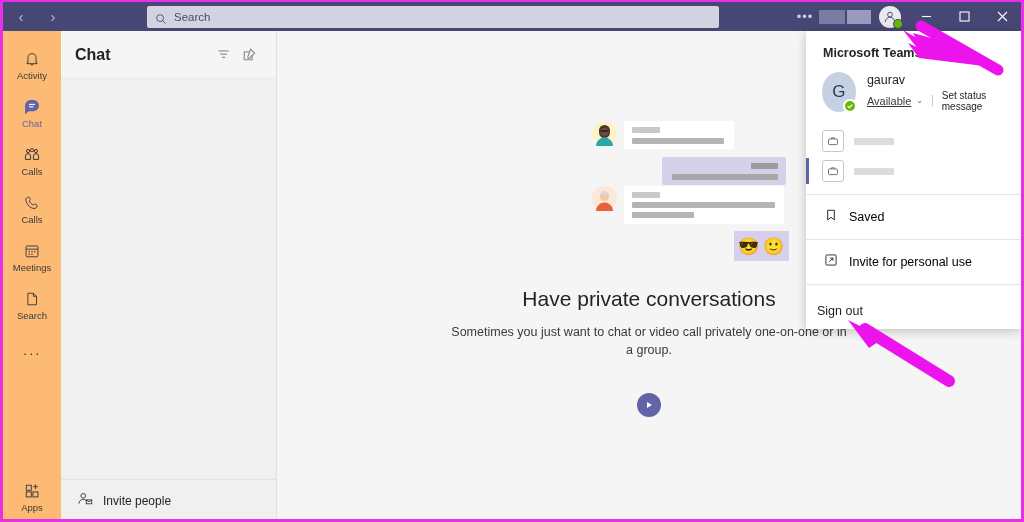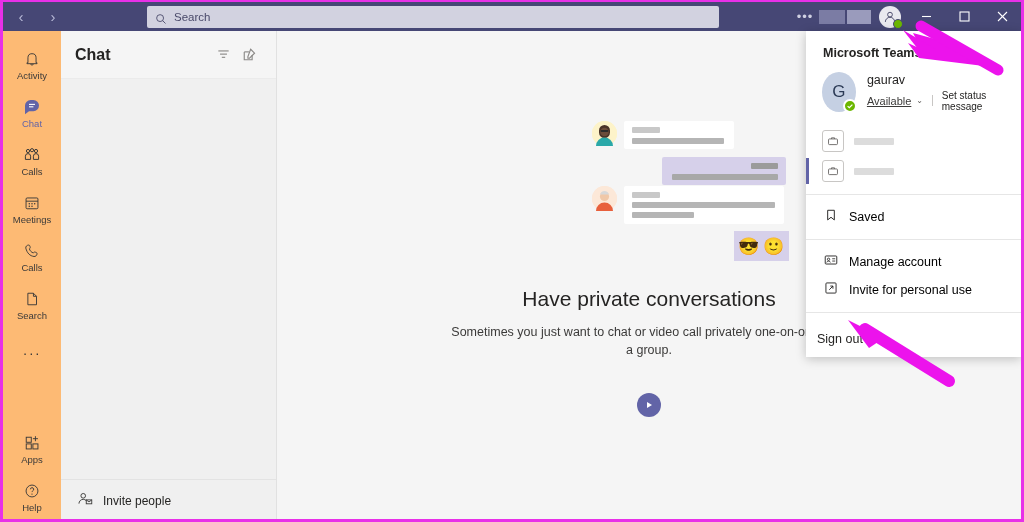--- a/index.html
+++ b/index.html
@@ -284,44 +284,44 @@
             <path d="M3.4 14.4v-3.2a2.6 2.6 0 0 1 5.2 0v3.2z" fill="none" stroke="#3b3a39" stroke-width="1"></path>
             <path d="M11.4 14.4v-3.2a2.6 2.6 0 0 1 5.2 0v3.2z" fill="none" stroke="#3b3a39" stroke-width="1"></path>
           </svg>
         </span>
         <span class="ri-label">Calls</span>
       </div>
 
       <div class="rail-item">
         <span class="ri-icon">
           <svg width="18" height="18" viewBox="0 0 20 20">
+            <path d="M6.4 3.4c1.1 0 1.3 1.4 1.6 2.3.3 1-.7 1.4-.9 2 .6 2 2.2 3.7 4.2 4.4.6-.2 1-1.2 2-.9.9.3 2.3.5 2.3 1.6 0 2-1.6 3.6-3.4 3.3C7.6 15.4 4.6 12.4 3.1 6.8 2.8 5 4.4 3.4 6.4 3.4z" fill="none" stroke="#3b3a39" stroke-width="1.05"></path>
+          </svg>
+        </span>
+        <span class="ri-label">Calls</span>
+      </div>
+
+      <div class="rail-item">
+        <span class="ri-icon">
+          <svg width="18" height="18" viewBox="0 0 20 20">
             <rect x="3.4" y="4.4" width="13.2" height="12" rx="1.2" fill="none" stroke="#3b3a39" stroke-width="1.05"></rect>
             <line x1="3.4" y1="8" x2="16.6" y2="8" stroke="#3b3a39" stroke-width="1.05"></line>
             <circle cx="7" cy="10.8" r="0.85" fill="#3b3a39"></circle>
             <circle cx="10" cy="10.8" r="0.85" fill="#3b3a39"></circle>
             <circle cx="13" cy="10.8" r="0.85" fill="#3b3a39"></circle>
             <circle cx="7" cy="13.6" r="0.85" fill="#3b3a39"></circle>
             <circle cx="10" cy="13.6" r="0.85" fill="#3b3a39"></circle>
           </svg>
         </span>
         <span class="ri-label">Meetings</span>
       </div>
 
       <div class="rail-item">
         <span class="ri-icon">
           <svg width="18" height="18" viewBox="0 0 20 20">
-            <path d="M6.4 3.4c1.1 0 1.3 1.4 1.6 2.3.3 1-.7 1.4-.9 2 .6 2 2.2 3.7 4.2 4.4.6-.2 1-1.2 2-.9.9.3 2.3.5 2.3 1.6 0 2-1.6 3.6-3.4 3.3C7.6 15.4 4.6 12.4 3.1 6.8 2.8 5 4.4 3.4 6.4 3.4z" fill="none" stroke="#3b3a39" stroke-width="1.05"></path>
-          </svg>
-        </span>
-        <span class="ri-label">Calls</span>
-      </div>
-
-      <div class="rail-item">
-        <span class="ri-icon">
-          <svg width="18" height="18" viewBox="0 0 20 20">
             <path d="M5.4 3.6h6.2l3.4 3.4v9.4H5.4z" fill="none" stroke="#3b3a39" stroke-width="1.05"></path>
             <path d="M11.6 3.6v3.4H15" fill="none" stroke="#3b3a39" stroke-width="1.05"></path>
           </svg>
         </span>
         <span class="ri-label">Search</span>
       </div>
 
       <div class="rail-item">
         <span class="rail-dots">···</span>
       </div>
@@ -331,30 +331,20 @@
       <div class="rail-item">
         <span class="ri-icon">
           <svg width="18" height="18" viewBox="0 0 20 20">
             <rect x="3.6" y="3.6" width="5.6" height="5.6" fill="none" stroke="#3b3a39" stroke-width="1.05"></rect>
             <rect x="3.6" y="11" width="5.6" height="5.6" fill="none" stroke="#3b3a39" stroke-width="1.05"></rect>
             <rect x="11" y="11" width="5.6" height="5.6" fill="none" stroke="#3b3a39" stroke-width="1.05"></rect>
             <path d="M13.8 2.4v5.6M11 5.2h5.6" stroke="#3b3a39" stroke-width="1.05" fill="none"></path>
           </svg>
         </span>
         <span class="ri-label">Apps</span>
-      </div>
-      <div class="rail-item">
-        <span class="ri-icon">
-          <svg width="18" height="18" viewBox="0 0 20 20">
-            <circle cx="10" cy="10" r="6.6" fill="none" stroke="#3b3a39" stroke-width="1.05"></circle>
-            <path d="M8.2 8.1a1.85 1.85 0 1 1 2.6 1.75c-.5.3-.8.7-.8 1.35" fill="none" stroke="#3b3a39" stroke-width="1.05"></path>
-            <circle cx="10" cy="13.4" r="0.72" fill="#3b3a39"></circle>
-          </svg>
-        </span>
-        <span class="ri-label">Help</span>
       </div>
     </div>
   </div>
 
   <div class="chatcol">
     <div class="chatcol-head">
       <div class="chatcol-title">Chat</div>
       <div class="chead-icon">
         <svg width="15" height="15" viewBox="0 0 16 16">
           <line x1="2.5" y1="4.2" x2="13.5" y2="4.2" stroke="#8a8886" stroke-width="1.2"></line>
@@ -491,32 +481,20 @@
       <span>
         <svg width="14" height="14" viewBox="0 0 16 16">
           <path d="M4.2 2.6h7.6v11l-3.8-3-3.8 3z" fill="none" stroke="#252423" stroke-width="1.1"></path>
         </svg>
       </span>
       <span class="mi-label">Saved</span>
     </div>
 
     <div class="menu-sep"></div>
 
-    <div class="menu-item">
-      <span>
-        <svg width="14" height="14" viewBox="0 0 16 16">
-          <rect x="1.4" y="3.4" width="13.2" height="9.2" rx="1" fill="none" stroke="#252423" stroke-width="1.05"></rect>
-          <circle cx="5.2" cy="7.2" r="1.35" fill="none" stroke="#252423" stroke-width="0.95"></circle>
-          <path d="M3.1 10.8a2.2 2.2 0 0 1 4.2 0" fill="none" stroke="#252423" stroke-width="0.95"></path>
-          <line x1="9.4" y1="6.6" x2="12.8" y2="6.6" stroke="#252423" stroke-width="0.95"></line>
-          <line x1="9.4" y1="9.2" x2="12.8" y2="9.2" stroke="#252423" stroke-width="0.95"></line>
-        </svg>
-      </span>
-      <span class="mi-label">Manage account</span>
-    </div>
 
     <div class="menu-item">
       <span>
         <svg width="14" height="14" viewBox="0 0 16 16">
           <rect x="2.2" y="2.2" width="11.6" height="11.6" rx="1" fill="none" stroke="#252423" stroke-width="1.05"></rect>
           <path d="M6 10l4.2-4.2M7.2 5.8h3v3" fill="none" stroke="#252423" stroke-width="1.05"></path>
         </svg>
       </span>
       <span class="mi-label">Invite for personal use</span>
     </div>

